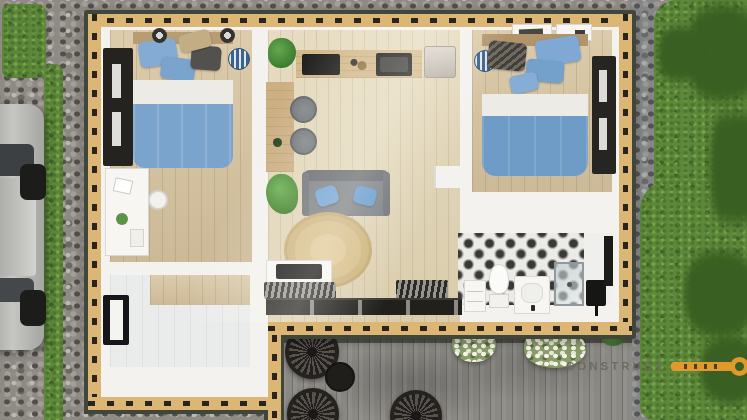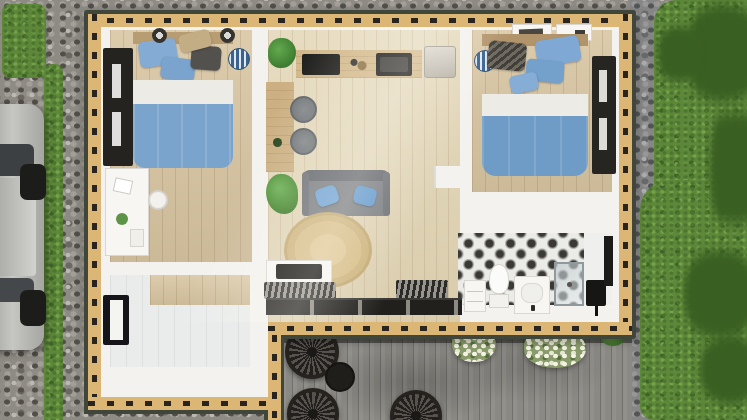--- a/index.html
+++ b/index.html
@@ -227,15 +227,21 @@
   <div class="abs" style="left:595px;top:306px;width:3px;height:10px;background:#101010;"></div>
   <div class="abs" style="left:604px;top:236px;width:9px;height:50px;background:#1b1b19;"></div>
 
   <div class="abs" style="left:103px;top:295px;width:26px;height:50px;background:#15151a;border-radius:2px;">
     <div class="abs" style="left:7px;top:5px;width:13px;height:40px;background:#f4f4f1;"></div>
   </div>
 
   <div class="abs" style="left:101px;top:27px;width:518px;height:295px;pointer-events:none;background:linear-gradient(115deg,rgba(255,255,255,0) 32%,rgba(255,252,245,.20) 42%,rgba(255,252,245,.30) 50%,rgba(255,255,255,0) 63%);"></div>
 
   <div class="abs" style="left:566px;top:358px;width:180px;height:58px;">
+    <div style="display:flex;align-items:center;gap:6px;margin-top:2px;">
+      <span class="brand-sub" style="color:#6e6c62;">CONSTRUCT</span>
+      <span class="key-bar">
+          <span class="key-ring"></span>
+        </span>
+    </div>
   </div>
 
 </div>
 
 </body></html>

